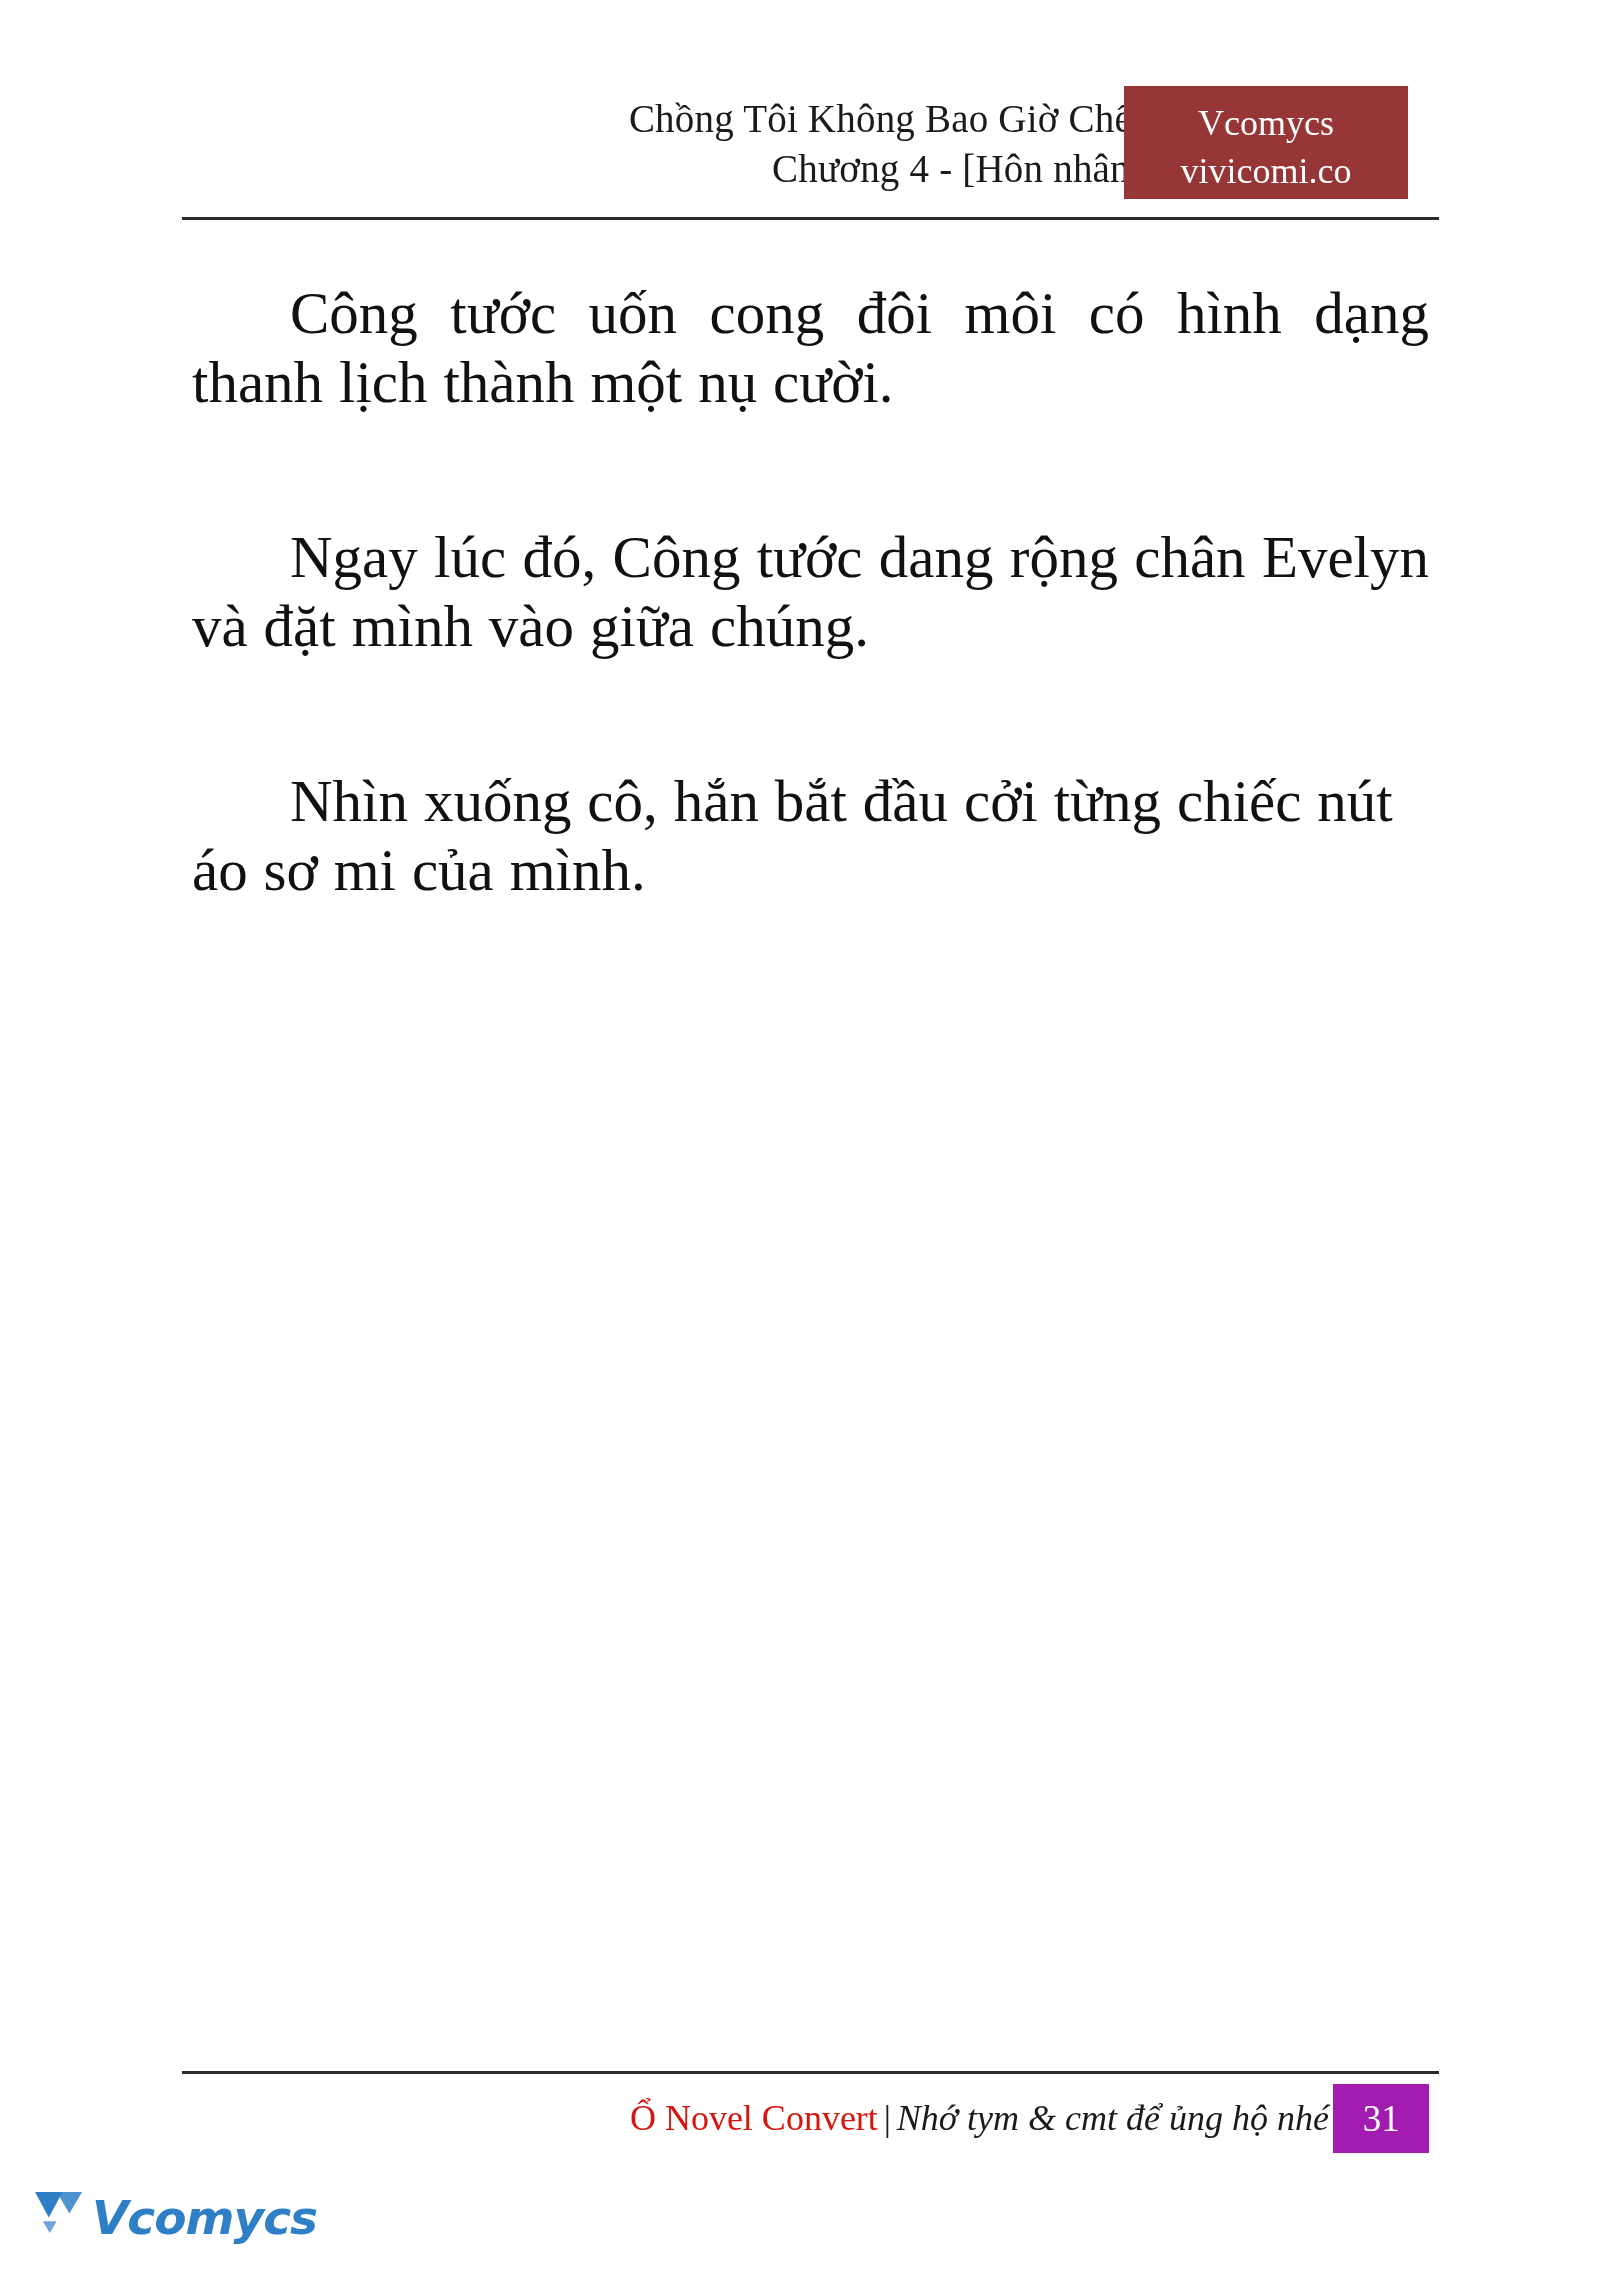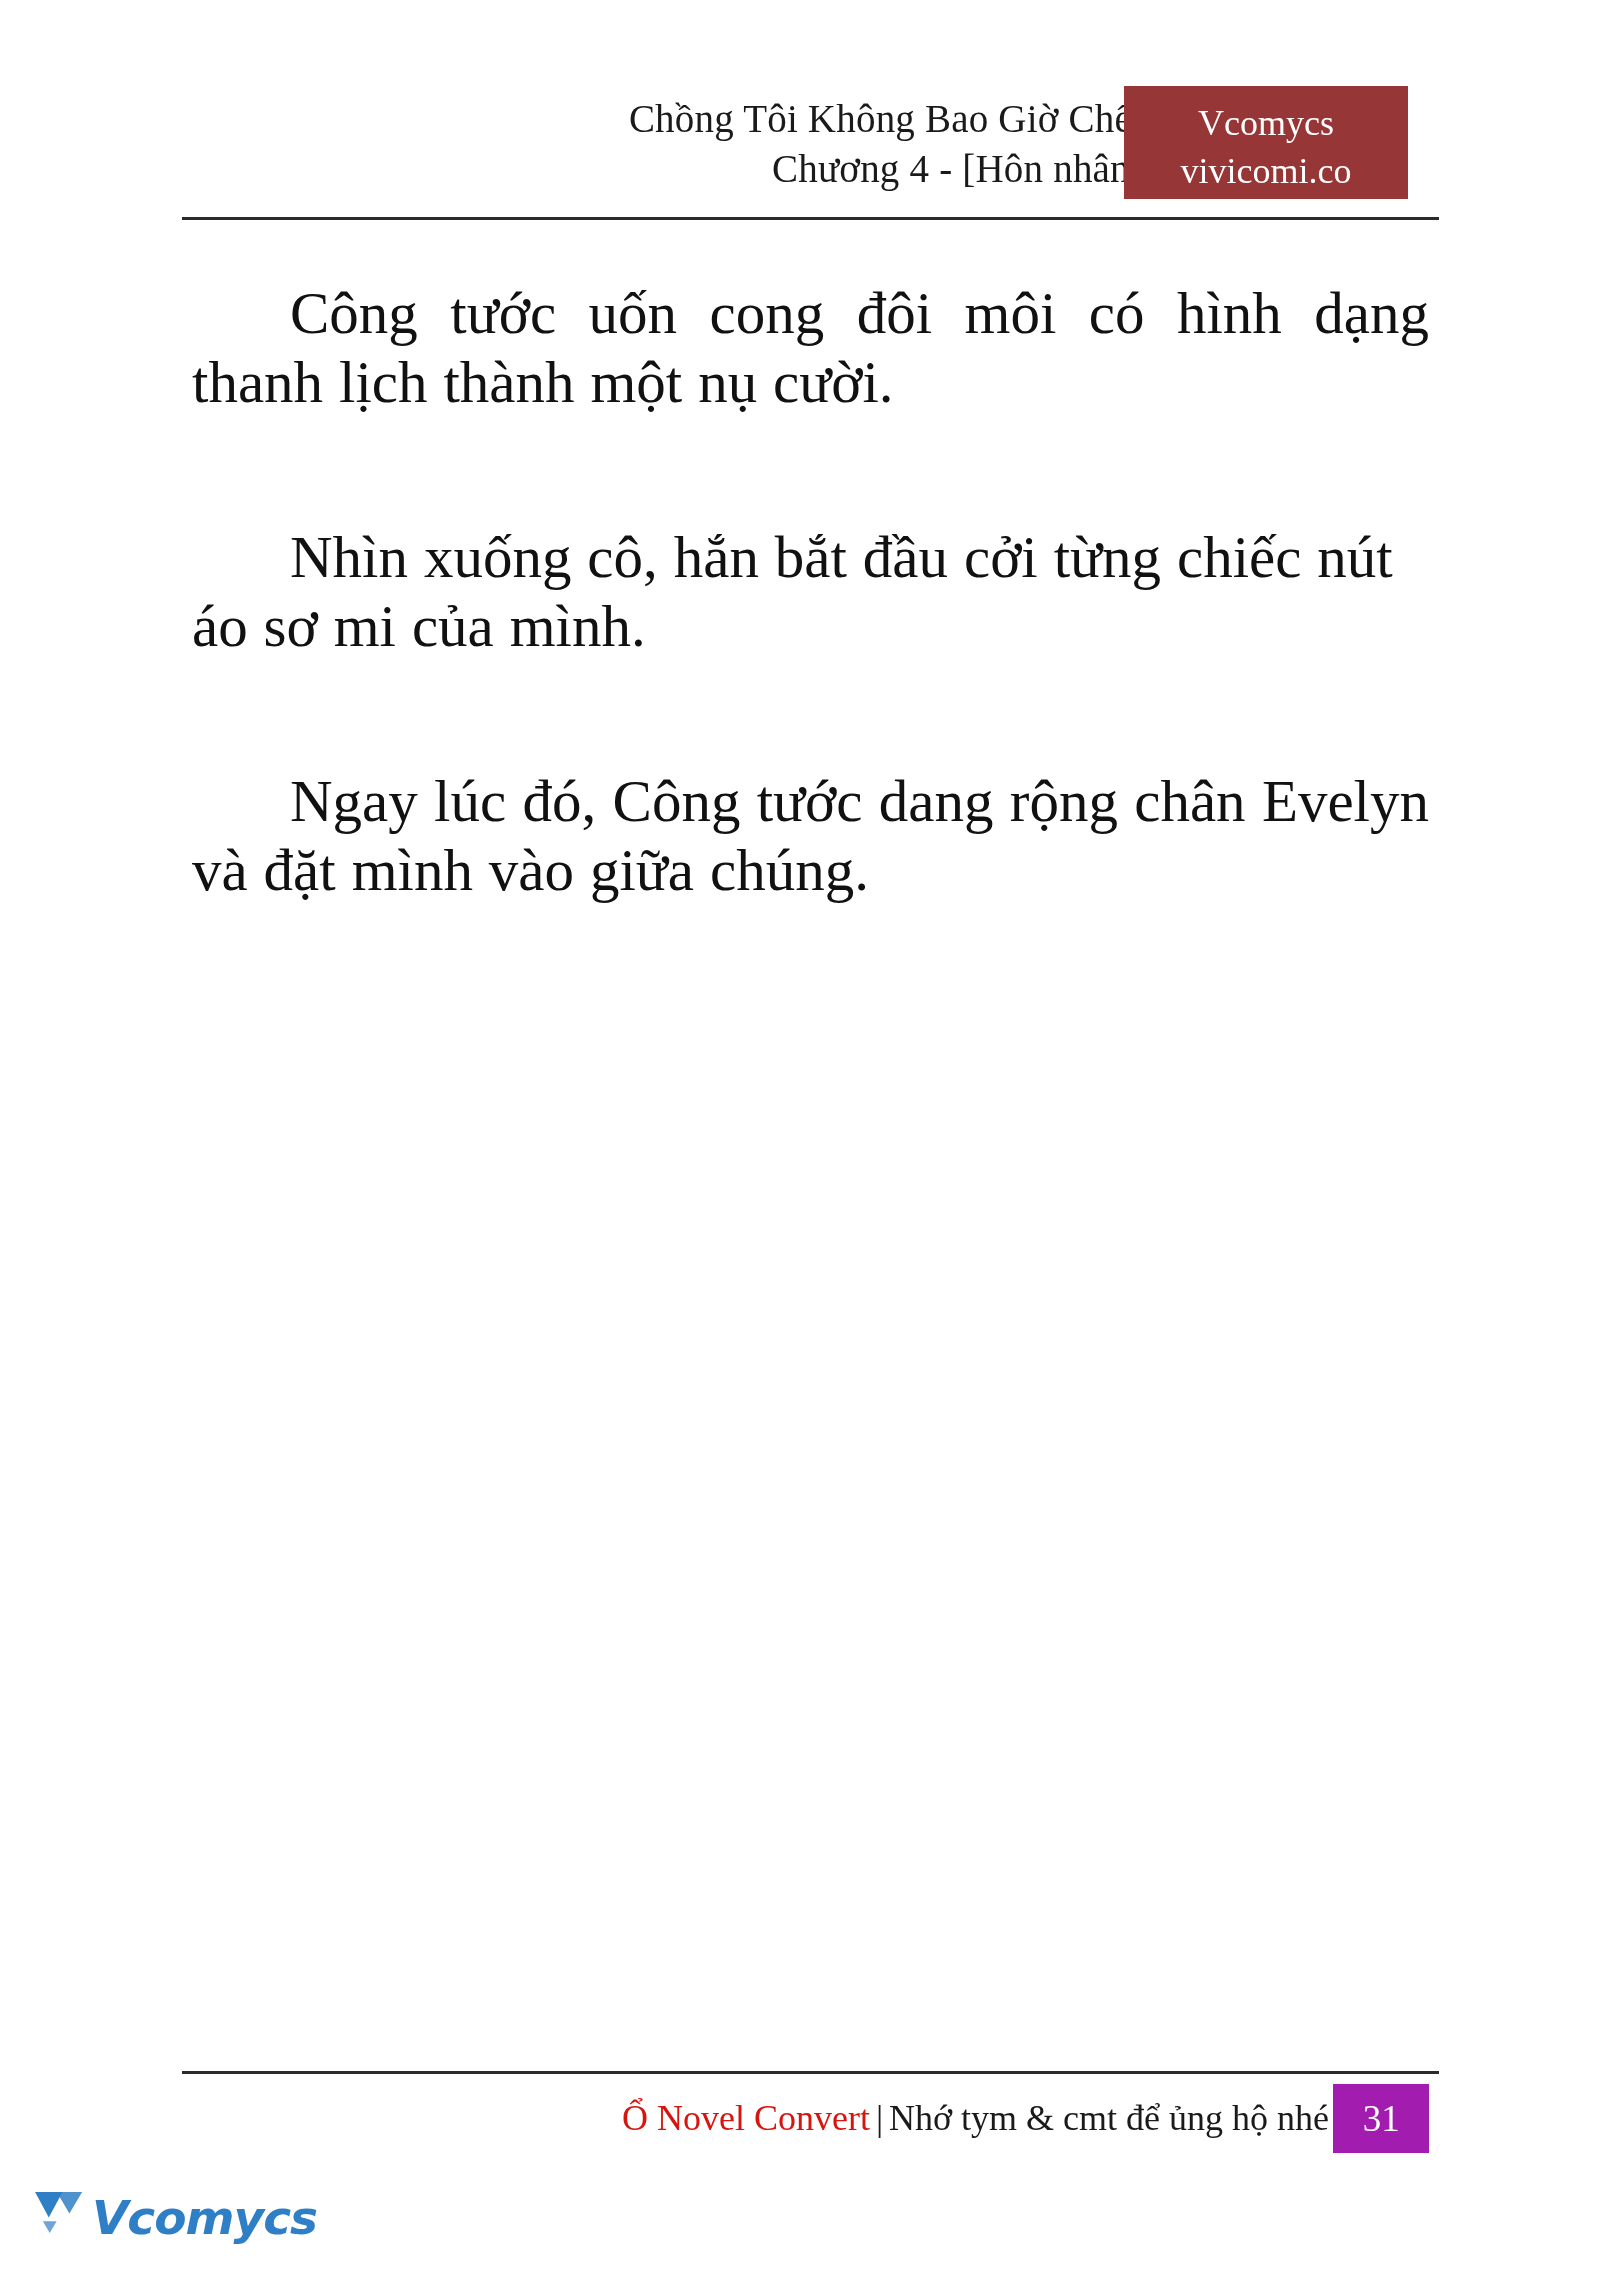--- a/index.html
+++ b/index.html
@@ -116,20 +116,21 @@
   .footer-brand {
     color: #d8140e;
     font-weight: normal;
   }
   .footer-sep {
     color: #1a1a1a;
     padding: 0 5.9px;
   }
   .footer-note {
     color: #1a1a1a;
+    font-style: italic;
   }
   .footer-page {
     position: absolute;
     right: 9.8px;
     top: -2px;
     width: 96px;
     height: 69px;
     background: #a21caf;
     color: #ffffff;
     font-size: 37px;
@@ -177,22 +178,22 @@
     </div>
     <div class="header-badge">
       <span>Vcomycs</span>
       <span>vivicomi.co</span>
     </div>
   </div>
   <div class="header-rule"></div>
 
   <div class="content">
     <p class="para">Công tước uốn cong đôi môi có hình dạng thanh lịch thành một nụ cười.</p>
+    <p class="para">Ngay lúc đó, Công tước dang rộng chân Evelyn và đặt mình vào giữa chúng.</p>
     <p class="para last-block">Nhìn xuống cô, hắn bắt đầu cởi từng chiếc nút áo sơ mi của mình.</p>
-    <p class="para">Ngay lúc đó, Công tước dang rộng chân Evelyn và đặt mình vào giữa chúng.</p>
   </div>
 
   <div class="footer-rule"></div>
   <div class="footer">
     <div class="footer-inner">
       <span class="footer-brand">Ổ Novel Convert</span><span class="footer-sep">|</span><span class="footer-note">Nhớ tym &amp; cmt để ủng hộ nhé</span>
     </div>
     <div class="footer-page">31</div>
   </div>
 

